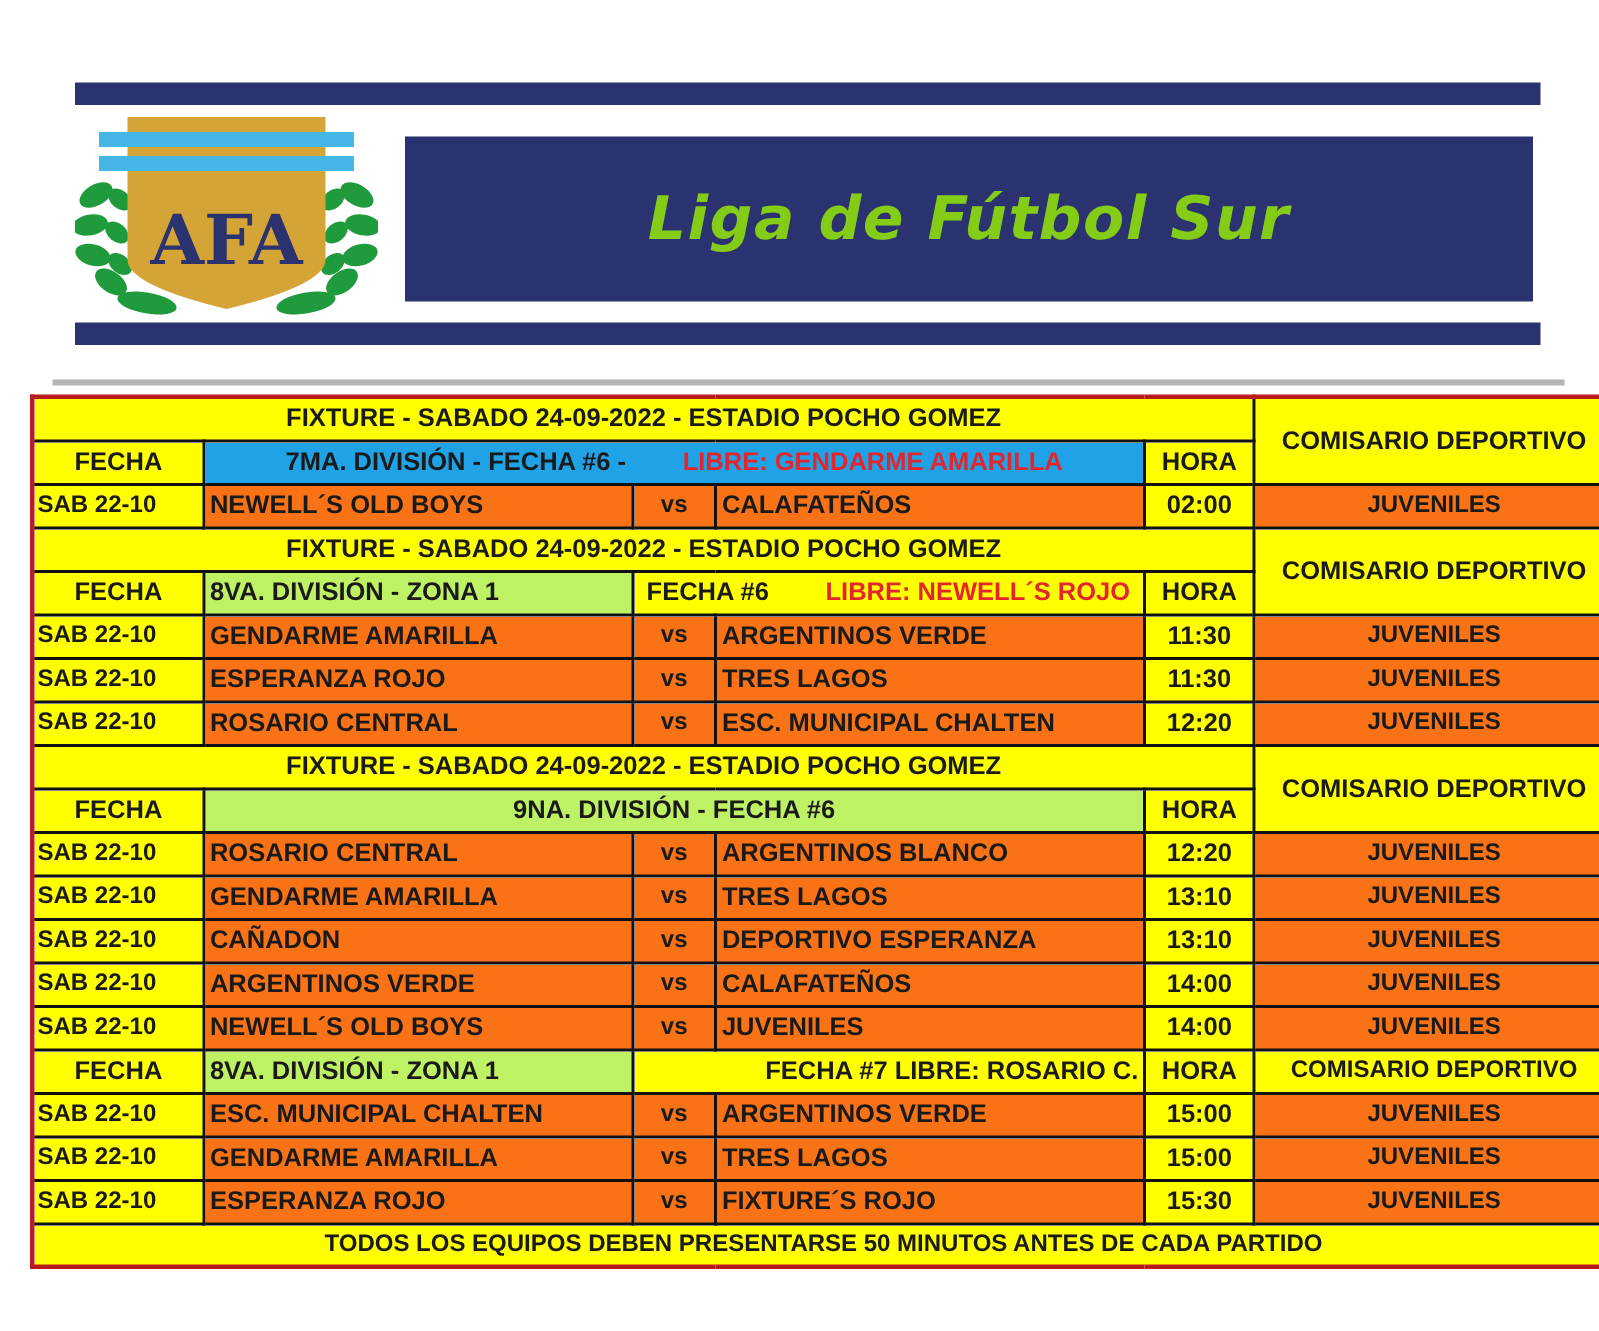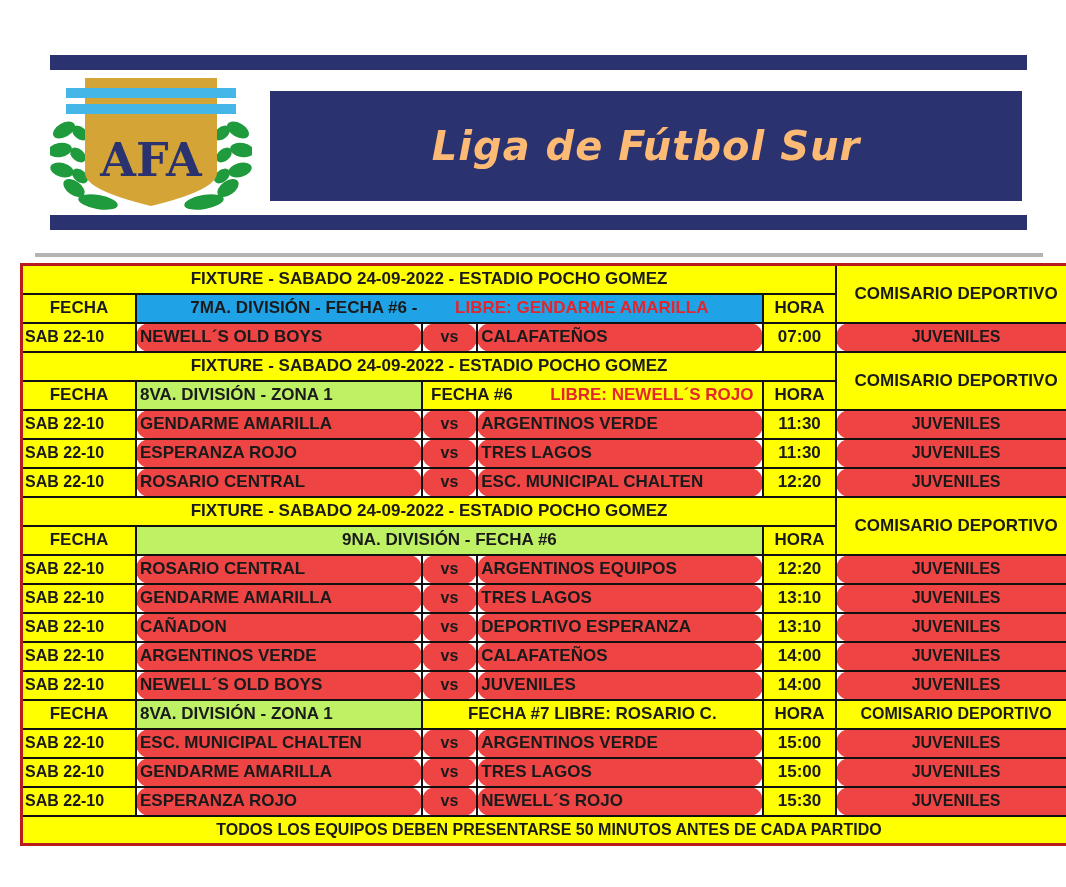--- a/index.html
+++ b/index.html
@@ -8,35 +8,35 @@
 
   .bar { position: absolute; background: #2a3270; }
   .bar-top { left: 50px; top: 55px; width: 977px; height: 15px; }
   .bar-bottom { left: 50px; top: 215px; width: 977px; height: 15px; }
   .gray-line { position: absolute; left: 35px; top: 253px; width: 1008px; height: 4px; background: #b4b4b4; }
 
   .logo { position: absolute; left: 50px; top: 78px; width: 202px; height: 108px; }
 
   .title-box { position: absolute; left: 270px; top: 91px; width: 752px; height: 110px; background: #2a3270;
                display: flex; flex-direction: column; align-items: center; justify-content: center; }
-  .title-line { color: #fdba74; font-style: italic; font-weight: bold; font-size: 40px; line-height: 44px; letter-spacing: 1px;
+  .title-line { color: #84cc16; font-style: italic; font-weight: bold; font-size: 40px; line-height: 44px; letter-spacing: 1px;
                 font-family: "DejaVu Sans", "Liberation Sans", sans-serif; }
 
   table.fixture { position: absolute; left: 20px; top: 263px; width: 1058px; border-collapse: collapse;
                   border: 3px solid #b91c1c; table-layout: fixed; }
   table.fixture td { border: 2px solid #111; height: 29px; padding: 0 3px; font-weight: bold; font-size: 17px;
                      color: #1a1a1a; white-space: nowrap; overflow: hidden; font-family: "Liberation Sans", sans-serif; }
   .y { background: #ffff00; }
-  .w { background: #ef4444; border-radius: 14px; }
+  .w { background: #f97316; }
   .blue { background: #1fa3e6; }
   .pink { background: #bef264; }
   .c { text-align: center; }
   .l { text-align: left; }
   .red { color: #e3262d !important; margin-left: 33px; }
-  .orange-red { color: #ee3a1c; }
+  .orange-red { color: #ee3a1c; text-align: right; }
   .date { font-size: 16px !important; padding-left: 2px !important; }
   .comis { font-size: 16px !important; }
   .vs { font-size: 16px !important; text-align: center; }
   .hdr { font-size: 17px; }
 </style>
 </head>
 <body>
 
 <div class="bar bar-top"></div>
 
@@ -97,21 +97,21 @@
     <tr>
       <td class="y c">FECHA</td>
       <td colspan="3" class="blue c"><span>7MA. DIVISIÓN - FECHA #6 - </span><span class="red">LIBRE: GENDARME AMARILLA</span></td>
       <td class="y c">HORA</td>
     </tr>
     <tr>
       <td class="y date">SAB 22-10</td>
       <td class="w l">NEWELL´S OLD BOYS</td>
       <td class="w vs">vs</td>
       <td class="w l">CALAFATEÑOS</td>
-      <td class="y c">07:00</td>
+      <td class="y c">02:00</td>
       <td class="w c comis">JUVENILES</td>
     </tr>
 
     <tr>
       <td colspan="5" class="y c hdr">FIXTURE - SABADO 24-09-2022 - ESTADIO POCHO GOMEZ</td>
       <td rowspan="2" class="y c">COMISARIO DEPORTIVO</td>
     </tr>
     <tr>
       <td class="y c">FECHA</td>
       <td class="pink l">8VA. DIVISIÓN - ZONA 1</td>
@@ -149,21 +149,21 @@
     </tr>
     <tr>
       <td class="y c">FECHA</td>
       <td colspan="3" class="pink c">9NA. DIVISIÓN - FECHA #6</td>
       <td class="y c">HORA</td>
     </tr>
     <tr>
       <td class="y date">SAB 22-10</td>
       <td class="w l">ROSARIO CENTRAL</td>
       <td class="w vs">vs</td>
-      <td class="w l">ARGENTINOS EQUIPOS</td>
+      <td class="w l">ARGENTINOS BLANCO</td>
       <td class="y c">12:20</td>
       <td class="w c comis">JUVENILES</td>
     </tr>
     <tr>
       <td class="y date">SAB 22-10</td>
       <td class="w l">GENDARME AMARILLA</td>
       <td class="w vs">vs</td>
       <td class="w l">TRES LAGOS</td>
       <td class="y c">13:10</td>
       <td class="w c comis">JUVENILES</td>
@@ -213,21 +213,21 @@
       <td class="w l">GENDARME AMARILLA</td>
       <td class="w vs">vs</td>
       <td class="w l">TRES LAGOS</td>
       <td class="y c">15:00</td>
       <td class="w c comis">JUVENILES</td>
     </tr>
     <tr>
       <td class="y date">SAB 22-10</td>
       <td class="w l">ESPERANZA ROJO</td>
       <td class="w vs">vs</td>
-      <td class="w l">NEWELL´S ROJO</td>
+      <td class="w l">FIXTURE´S ROJO</td>
       <td class="y c">15:30</td>
       <td class="w c comis">JUVENILES</td>
     </tr>
 
     <tr>
       <td colspan="6" class="y c comis">TODOS LOS EQUIPOS DEBEN PRESENTARSE 50 MINUTOS ANTES DE CADA PARTIDO</td>
     </tr>
   </tbody>
 </table>
 

